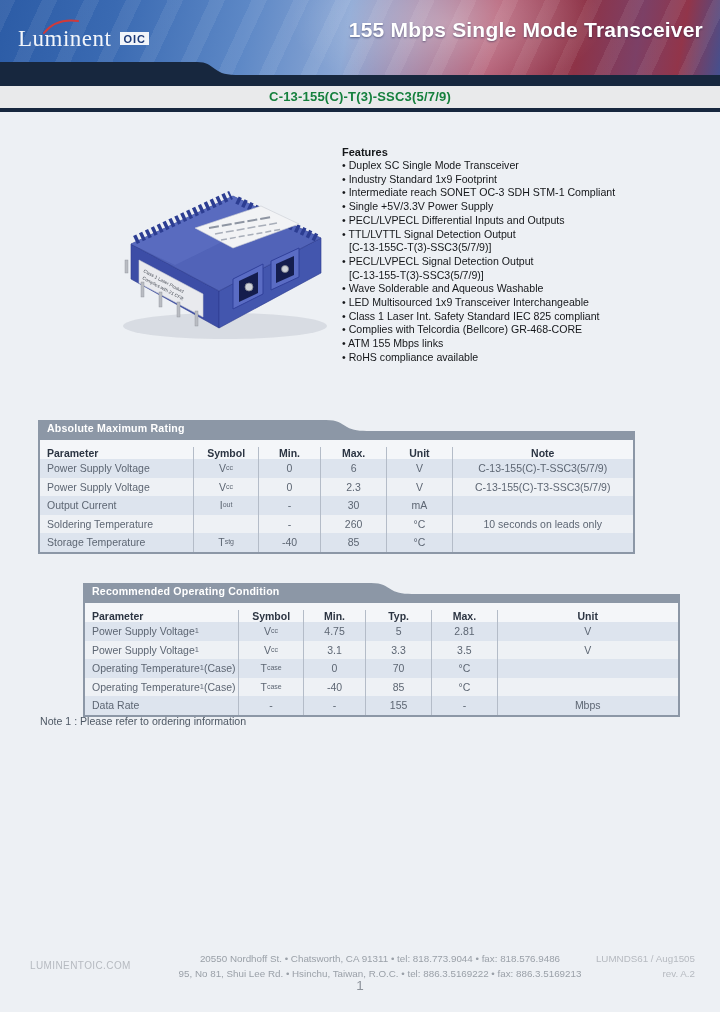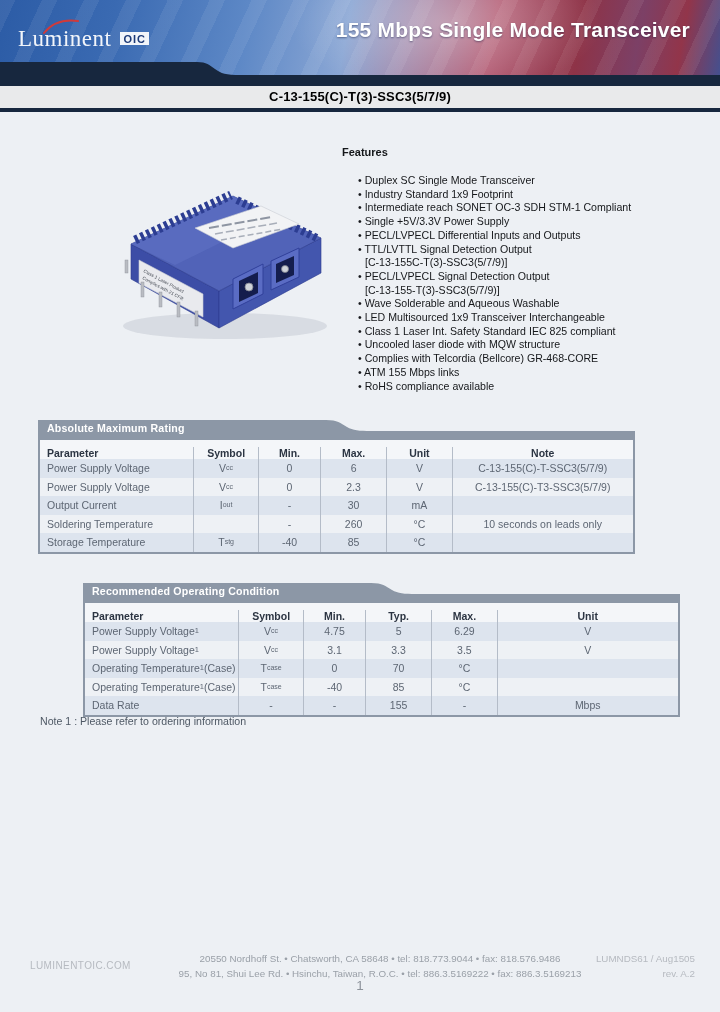--- a/index.html
+++ b/index.html
@@ -22,34 +22,34 @@
   .brand-word{
     font-family:"Liberation Serif", serif;font-size:23px;color:#f2f5fa;
     letter-spacing:.5px;
   }
   .brand-badge{
     display:inline-block;background:#f2f5fa;color:#1c3a78;font-weight:bold;
     font-size:11px;letter-spacing:1px;padding:1px 3px 0 3px;vertical-align:3px;margin-left:9px;
   }
   .swoosh{position:absolute;left:24px;top:-10px;}
   .page-title{
-    position:absolute;right:30px;top:18px;width:500px;text-align:right;
+    position:absolute;right:17px;top:18px;width:500px;text-align:right;
     color:#ffffff;font-size:21px;font-weight:bold;letter-spacing:.2px;
     text-shadow:0 1px 2px rgba(10,20,60,.45);
   }
   .part-banner{
     position:absolute;left:0;top:86px;width:720px;height:26px;box-sizing:border-box;
     background:#e9eaeb;border-bottom:4px solid #17273e;
     text-align:center;line-height:22px;
-    font-size:13px;font-weight:bold;color:#000000;letter-spacing:.2px;
+    font-size:13px;font-weight:bold;color:#15803d;letter-spacing:.2px;
   }
   
   .features{position:absolute;left:342px;top:146px;width:372px;color:#15171a;}
   .features-heading{font-size:11px;font-weight:bold;margin:0 0 1px 0;}
-  .features ul{list-style:none;margin:16px;padding:0;}
+  .features ul{list-style:none;margin:0;padding:0;}
   .features li{font-size:10.6px;line-height:13.7px;}
   .features li::before{content:"• ";}
   .features .sub-line{padding-left:7px;font-size:10.6px;line-height:13.7px;}
   
   .product{position:absolute;left:103px;top:176px;width:242px;height:172px;}
   
   .dtable{position:absolute;left:38px;width:597px;}
   .dtable.t0{top:420px;}
   .dtable.t1{top:583px;padding-left:45px;}
   .tbar{position:relative;height:18px;}
@@ -157,21 +157,20 @@
     <li>Intermediate reach SONET OC-3 SDH STM-1 Compliant</li>
     <li>Single +5V/3.3V Power Supply</li>
     <li>PECL/LVPECL Differential Inputs and Outputs</li>
     <li>TTL/LVTTL Signal Detection Output</li>
     <div class="sub-line">[C-13-155C-T(3)-SSC3(5/7/9)]</div>
     <li>PECL/LVPECL Signal Detection Output</li>
     <div class="sub-line">[C-13-155-T(3)-SSC3(5/7/9)]</div>
     <li>Wave Solderable and Aqueous Washable</li>
     <li>LED Multisourced 1x9 Transceiver Interchangeable</li>
     <li>Class 1 Laser Int. Safety Standard IEC 825 compliant</li>
-    <li>Uncooled laser diode with MQW structure</li>
     <li>Complies with Telcordia (Bellcore) GR-468-CORE</li>
     <li>ATM 155 Mbps links</li>
     <li>RoHS compliance available</li>
   </ul>
 </div>
 
 <div class="dtable t0">
   <div class="tbar">
     <svg width="597" height="18" viewBox="0 0 597 18">
       <path d="M0,0 H288 C300,0 302,3 309,7 C315,10.5 321,11 333,11 H597 V18 H0 Z" fill="#8c97a6"></path>
@@ -286,21 +285,21 @@
           <span>Power Supply Voltage</span>
           <sup>1</sup>
           <span></span>
         </div>
       <div class="td cw2">
           <span>V</span>
           <sub>cc</sub>
         </div>
       <div class="td cw3">4.75</div>
       <div class="td cw4">5</div>
-      <div class="td cw5">6.29</div>
+      <div class="td cw5">2.81</div>
       <div class="td cw6">V</div>
     </div>
     <div class="tr b">
       <div class="td pl cw1">
           <span>Power Supply Voltage</span>
           <sup>1</sup>
           <span></span>
         </div>
       <div class="td cw2">
           <span>V</span>
@@ -356,20 +355,20 @@
       <div class="td cw5">-</div>
       <div class="td cw6">Mbps</div>
     </div>
   </div>
 </div>
 
 <div class="note-line">Note 1 : Please refer to ordering information</div>
 
 <div class="f-left">LUMINENTOIC.COM</div>
 <div class="f-center">
-  <div>20550 Nordhoff St. • Chatsworth, CA 58648 • tel: 818.773.9044 • fax: 818.576.9486</div>
+  <div>20550 Nordhoff St. • Chatsworth, CA 91311 • tel: 818.773.9044 • fax: 818.576.9486</div>
   <div>95, No 81, Shui Lee Rd. • Hsinchu, Taiwan, R.O.C. • tel: 886.3.5169222 • fax: 886.3.5169213</div>
 </div>
 <div class="f-right">
   <div>LUMNDS61 / Aug1505</div>
   <div>rev. A.2</div>
 </div>
 <div class="f-page">1</div>
 
 </body></html>

